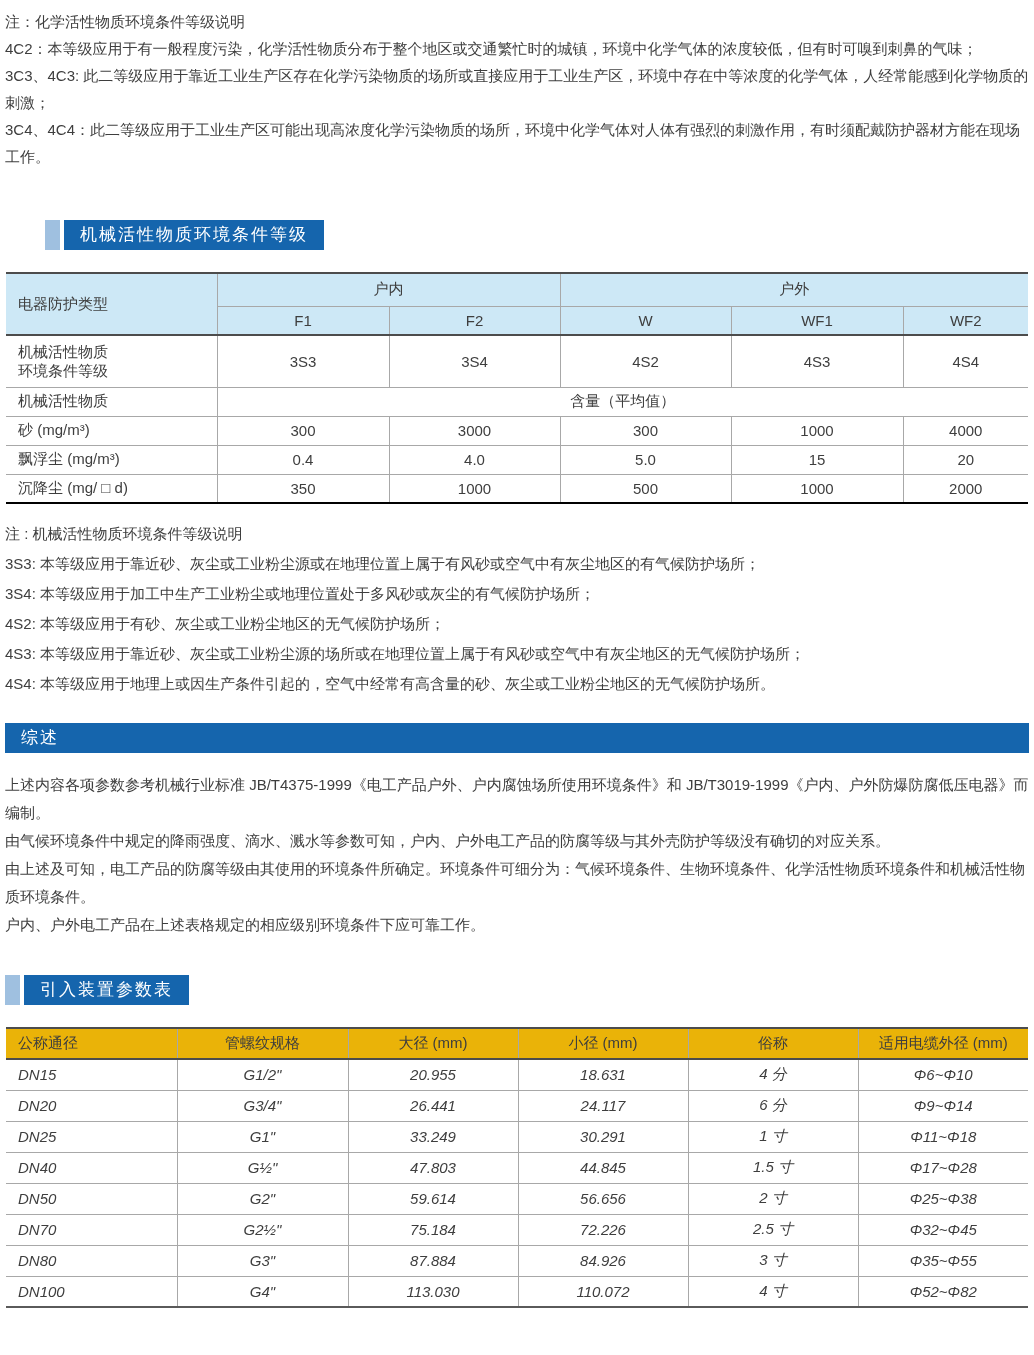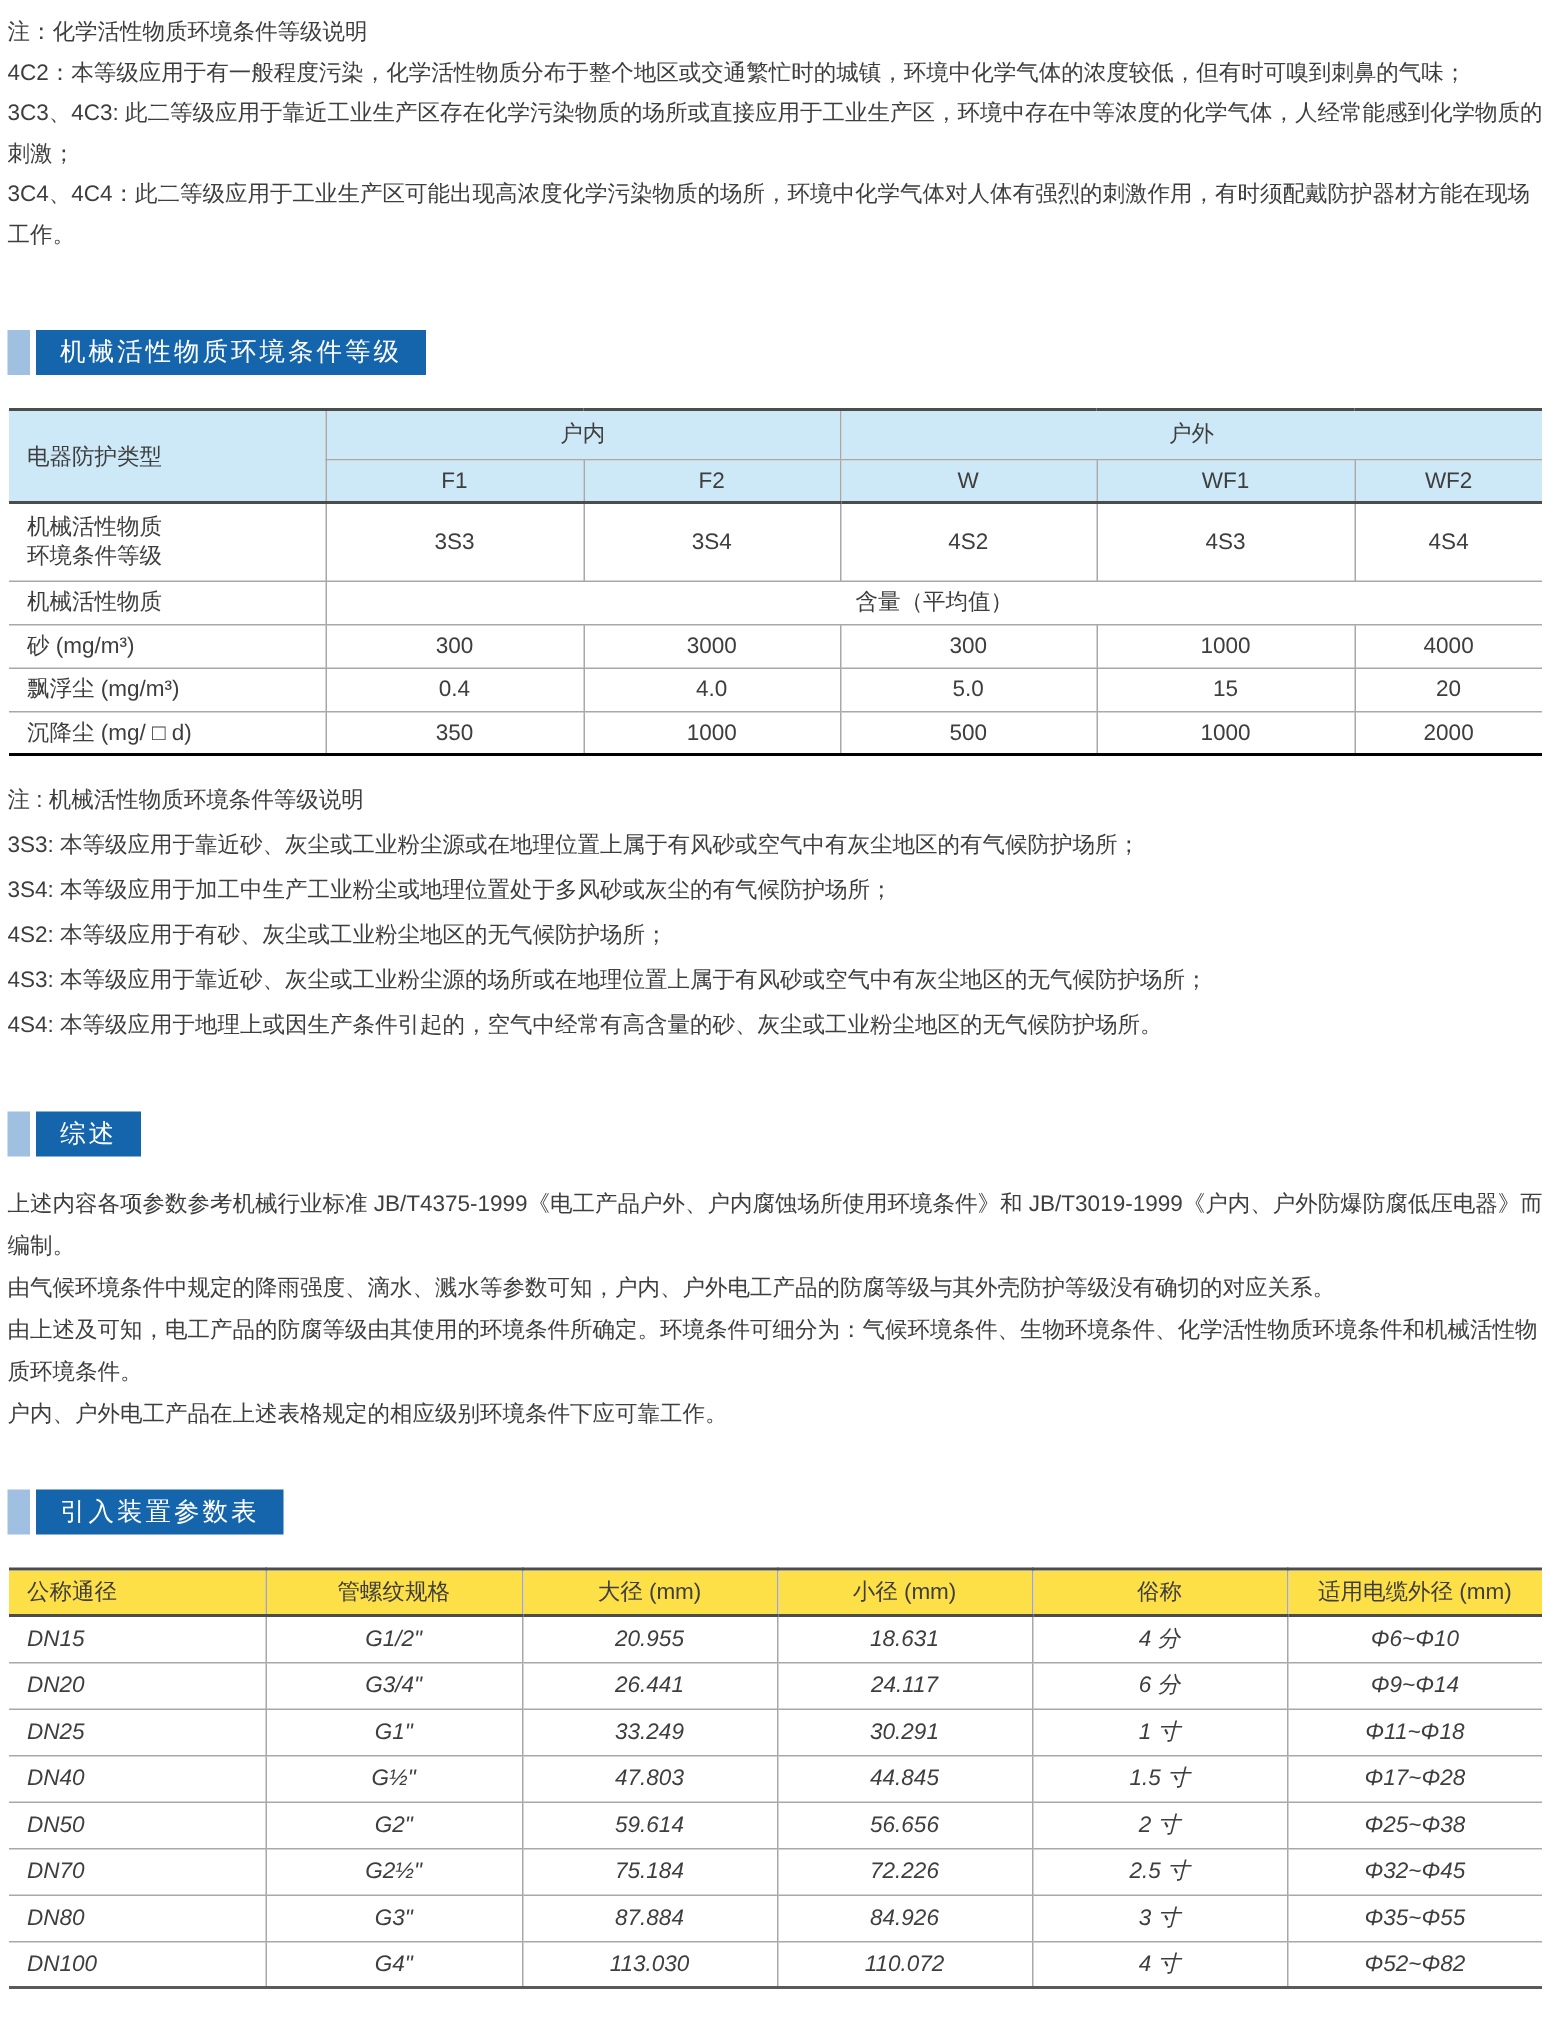--- a/index.html
+++ b/index.html
@@ -14,22 +14,22 @@
   .top-note p { margin: 0; font-size: 15px; line-height: 27px; }
 
   
   .sec-head { display: flex; align-items: stretch; height: 30px; }
   .accent-sq { width: 15px; background: #9fc0e0; margin-right: 4px; }
   .sec-label {
     background: #1565ad; color: #ffffff;
     font-size: 17px; line-height: 30px; letter-spacing: 2px;
     padding: 0 16px; white-space: nowrap;
   }
-  .mt-mech { margin-top: 50px; }
-  .mt-summary { margin-top: 42px; }
+  .mt-mech { margin-top: 50px; margin-left: 40px; }
+  .mt-summary { margin-top: 24px; flex-direction: column; }
   .mt-device { margin-top: 36px; }
 
   
   table.tbl {
     border-collapse: collapse; table-layout: fixed;
     width: 1022px; margin: 22px 1px 0 1px;
     border-top: 2px solid #4c4c4c;
   }
   .tbl td, .tbl th {
     border: 1px solid #a8a8a8;
@@ -41,21 +41,21 @@
   .tbl tr > *:last-child { border-right: none; }
   .tbl1 { border-bottom: 2px solid #000000; }
   .tbl1 .hdr td { background: #cde8f6; }
   .tbl1 .hdr1 td { height: 33px; }
   .tbl1 .body-start td { border-top: 2px solid #4c4c4c; }
   .tbl1 .tall td { height: 52px; }
   .label-cell { text-align: left !important; padding-left: 12px !important; }
   .two-line { white-space: pre-line; line-height: 19px; }
 
   .tbl2 { border-bottom: 2px solid #5a5a5a; }
-  .tbl2 th { background: #fde047; border-bottom: 2px solid #4c4c4c; height: 31px; }
+  .tbl2 th { background: #eab308; border-bottom: 2px solid #4c4c4c; height: 31px; }
   .tbl2 td { height: 31px; font-style: italic; }
 
   
   .notes { margin-top: 15px; }
   .notes p { margin: 0; font-size: 15px; line-height: 30px; }
 
   
   .summary-text { margin-top: 18px; }
   .summary-text p { margin: 0; font-size: 15px; line-height: 28px; }
 </style>

